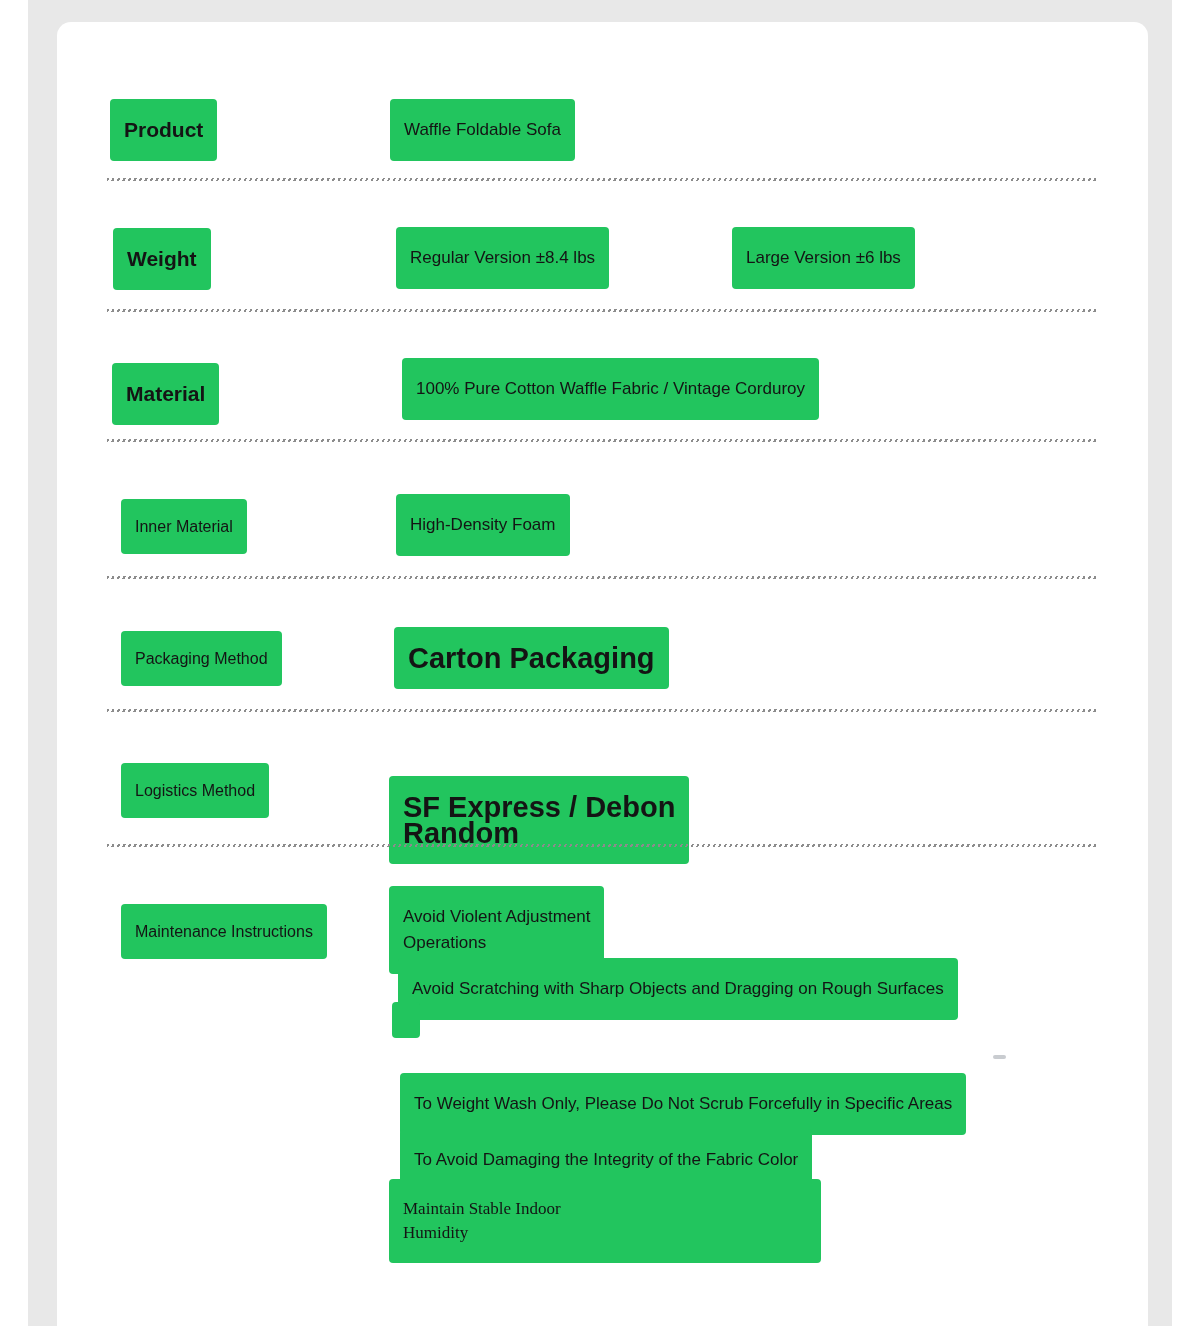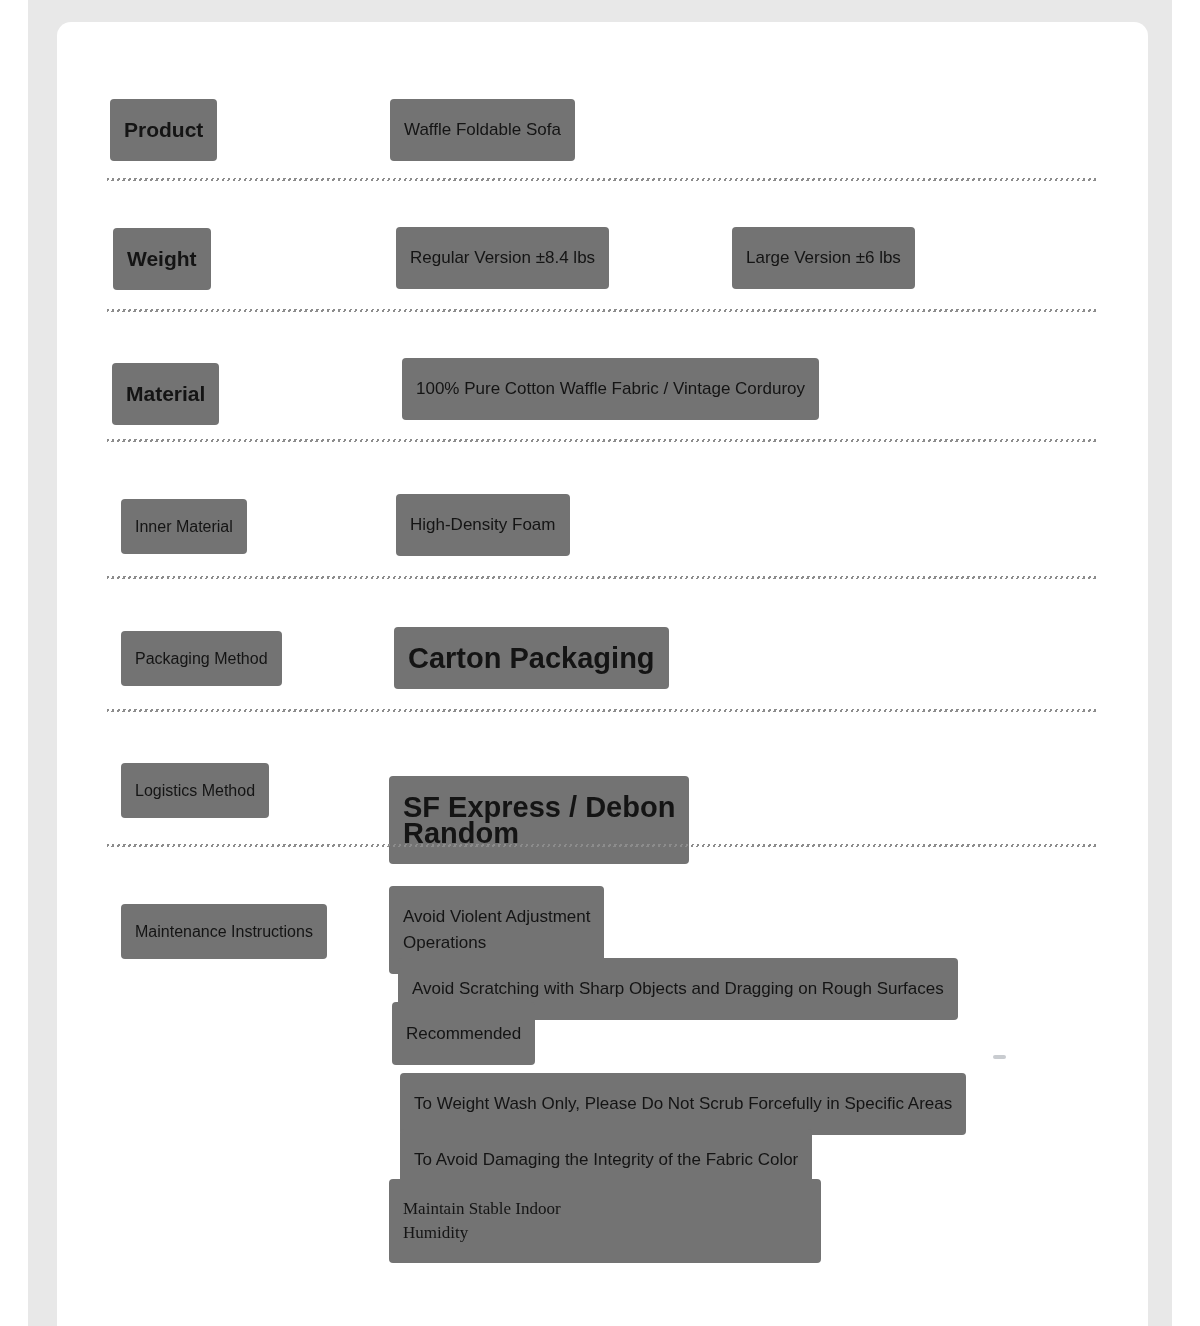--- a/index.html
+++ b/index.html
@@ -12,21 +12,21 @@
   .panel{
     position:absolute;left:28px;top:0;width:1144px;height:1326px;
     background:#e8e8e8;
   }
   .card{
     position:absolute;left:57px;top:22px;width:1091px;height:1320px;
     background:#ffffff;border-radius:14px;
   }
   .patch{
     position:absolute;
-    background:#737373;
+    background:#22c55e;
     border-radius:4px;
     padding:18px 14px;
     white-space:nowrap;
     line-height:26px;
   }
   .lbl-lg{font-weight:700;font-size:21px;}
   .lbl-sm{font-weight:400;font-size:16px;line-height:19px;}
   .val{font-weight:400;font-size:17px;}
   .val-b{font-weight:700;font-size:29px;}
   .lh27{line-height:27px;}
@@ -77,21 +77,20 @@
 <div class="patch lbl-sm" style="left:121px;top:904px">Maintenance Instructions</div>
 
 <div class="patch val" style="left:389px;top:886px">
   <div>Avoid Violent Adjustment</div>
   <div>Operations</div>
 </div>
 
 <div class="patch val" style="left:398px;top:958px">Avoid Scratching with Sharp Objects and Dragging on Rough Surfaces</div>
 
 <div class="patch val lh27" style="left:392px;top:1002px">
-  <div>Recommended</div>
 </div>
 
 <div class="patch val" style="left:400px;top:1073px">To Weight Wash Only, Please Do Not Scrub Forcefully in Specific Areas</div>
 
 <div class="patch val" style="left:400px;top:1129px">To Avoid Damaging the Integrity of the Fabric Color</div>
 
 <div class="patch val lh24" style="left:389px;top:1179px;padding-right:260px">
   <div>Maintain Stable Indoor</div>
   <div>Humidity</div>
 </div>

